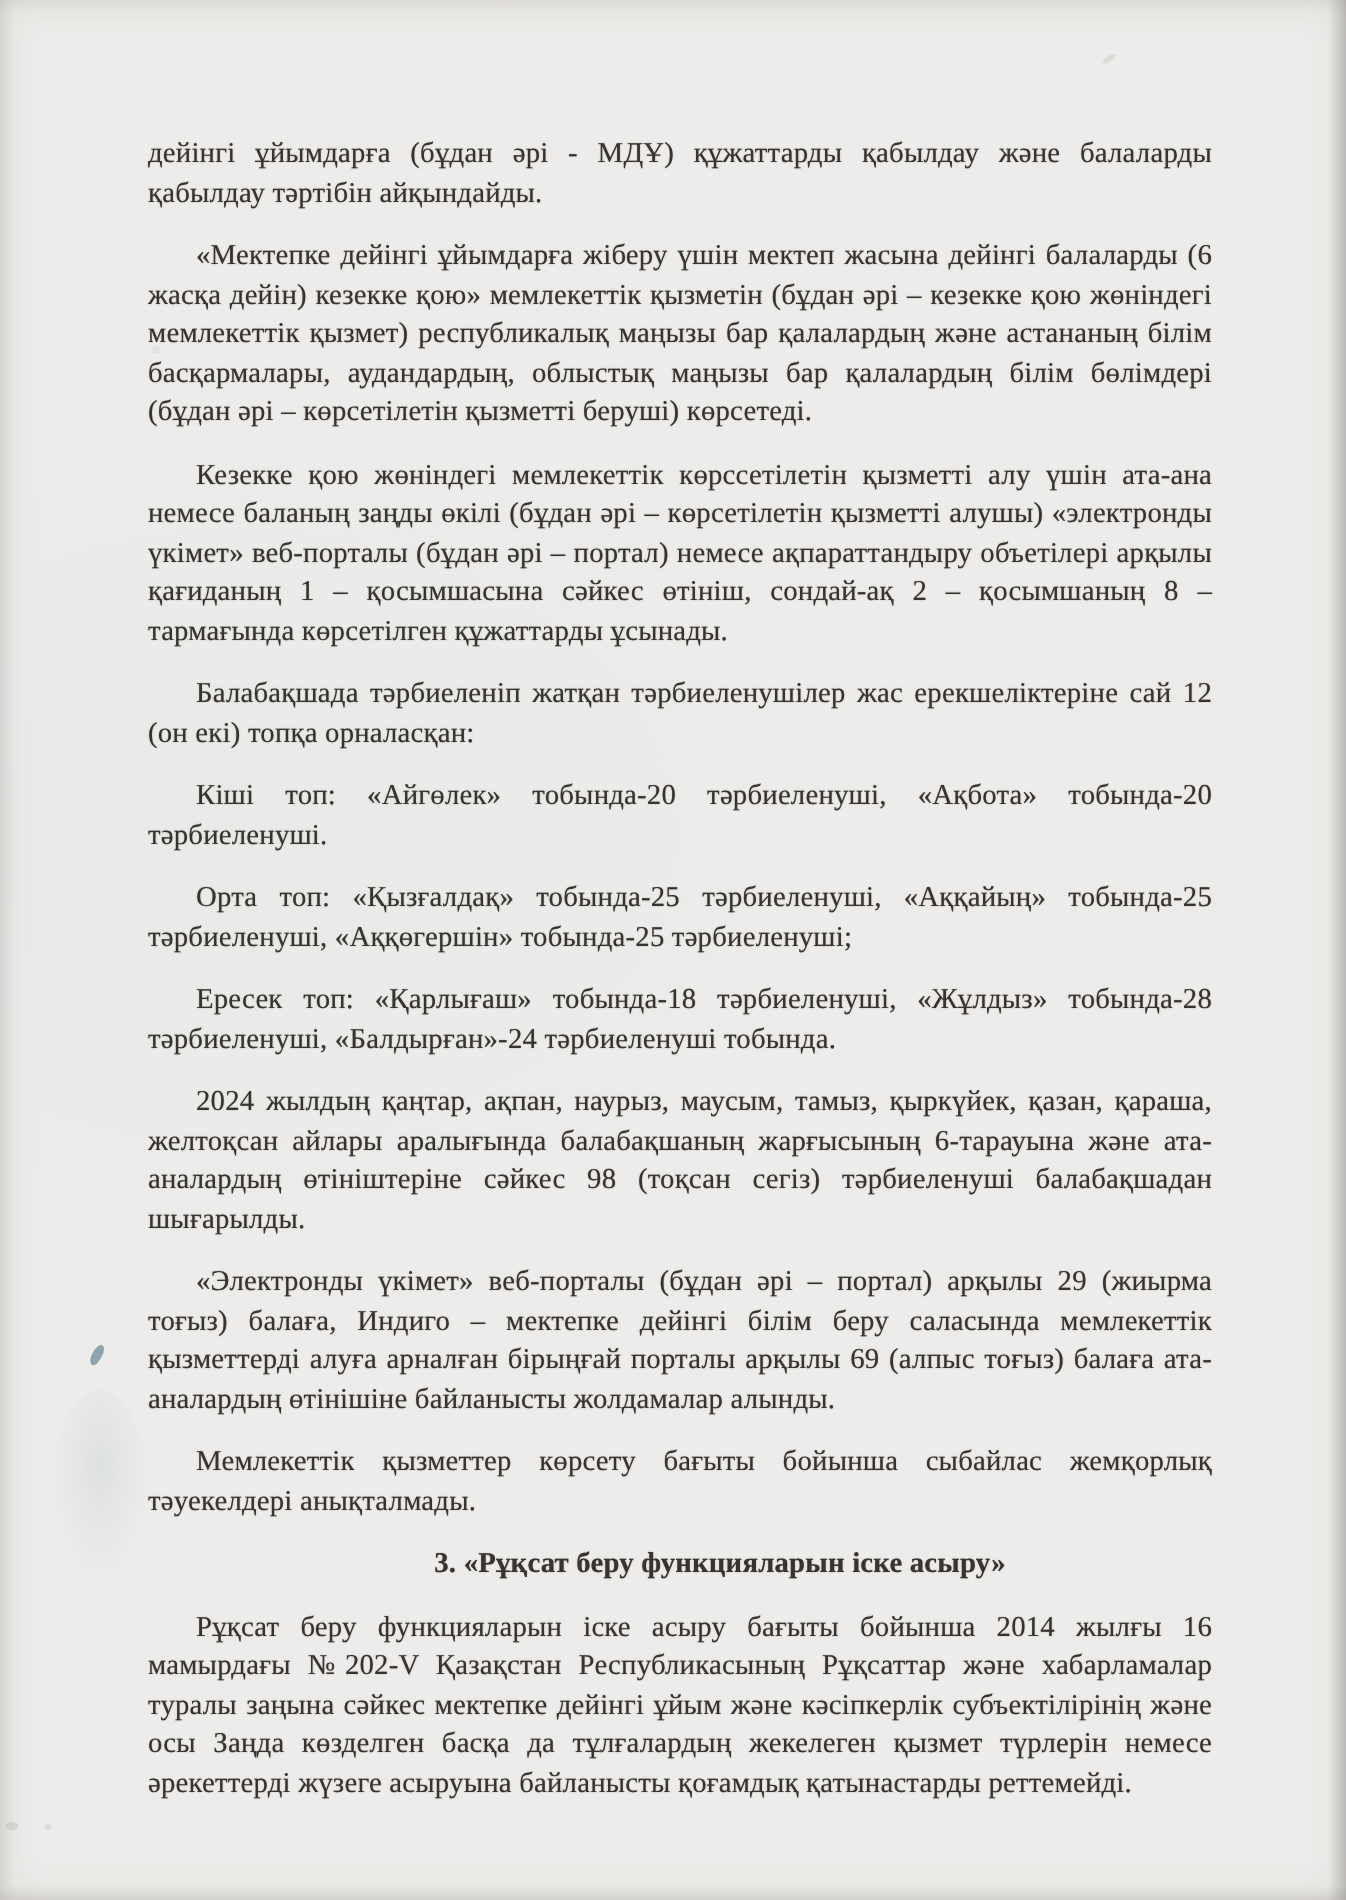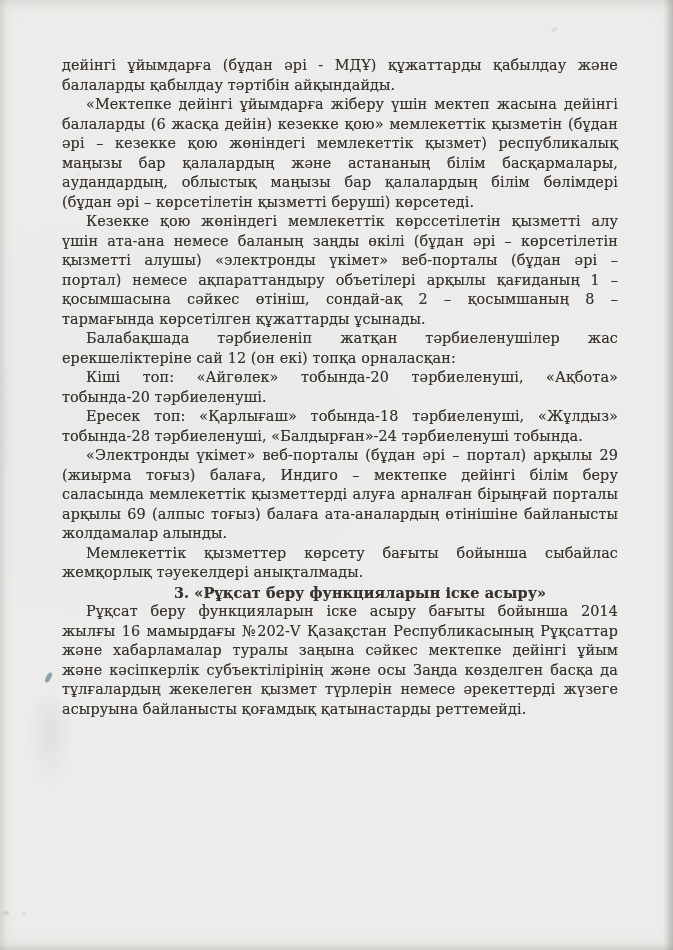--- a/index.html
+++ b/index.html
@@ -32,22 +32,23 @@
     top: 56px;
     width: 556px;
     color: #363330;
     font-size: 14.4px;
     line-height: 19.5px;
     text-align: justify;
     letter-spacing: 0.1px;
     text-shadow: 0 0 0.6px rgba(54,51,48,0.55);
   }
   .para {
-    margin: 0;
+    margin: 12px;
     text-indent: 24px;
+    font-family: Liberation Serif, serif;
   }
   .para.no-indent {
     text-indent: 0;
   }
   .para.heading {
     font-weight: bold;
     text-align: center;
     text-indent: 40px;
   }
   .ink-mark {
@@ -83,21 +84,23 @@
 </head>
 <body>
 
 <div class="page">
   <div class="content">
     <p class="para no-indent">дейінгі ұйымдарға (бұдан әрі - МДҰ) құжаттарды қабылдау және балаларды қабылдау тәртібін айқындайды.</p>
     <p class="para">«Мектепке дейінгі ұйымдарға жіберу үшін мектеп жасына дейінгі балаларды (6 жасқа дейін) кезекке қою» мемлекеттік қызметін (бұдан әрі – кезекке қою жөніндегі мемлекеттік қызмет) республикалық маңызы бар қалалардың және астананың білім басқармалары, аудандардың, облыстық маңызы бар қалалардың білім бөлімдері (бұдан әрі – көрсетілетін қызметті беруші) көрсетеді.</p>
     <p class="para">Кезекке қою жөніндегі мемлекеттік көрссетілетін қызметті алу үшін ата-ана немесе баланың заңды өкілі (бұдан әрі – көрсетілетін қызметті алушы) «электронды үкімет» веб-порталы (бұдан әрі – портал) немесе ақпараттандыру объетілері арқылы қағиданың 1 – қосымшасына сәйкес өтініш, сондай-ақ 2 – қосымшаның 8 – тармағында көрсетілген құжаттарды ұсынады.</p>
     <p class="para">Балабақшада тәрбиеленіп жатқан тәрбиеленушілер жас ерекшеліктеріне сай 12 (он екі) топқа орналасқан:</p>
     <p class="para">Кіші топ: «Айгөлек» тобында-20 тәрбиеленуші, «Ақбота» тобында-20 тәрбиеленуші.</p>
+    <p class="para">Орта топ: «Қызғалдақ» тобында-25 тәрбиеленуші, «Аққайың» тобында-25 тәрбиеленуші, «Аққөгершін» тобында-25 тәрбиеленуші;</p>
     <p class="para">Ересек топ: «Қарлығаш» тобында-18 тәрбиеленуші, «Жұлдыз» тобында-28 тәрбиеленуші, «Балдырған»-24 тәрбиеленуші тобында.</p>
+    <p class="para">2024 жылдың қаңтар, ақпан, наурыз, маусым, тамыз, қыркүйек, қазан, қараша, желтоқсан айлары аралығында балабақшаның жарғысының 6-тарауына және ата-аналардың өтініштеріне сәйкес 98 (тоқсан сегіз) тәрбиеленуші балабақшадан шығарылды.</p>
     <p class="para">«Электронды үкімет» веб-порталы (бұдан әрі – портал) арқылы 29 (жиырма тоғыз) балаға, Индиго – мектепке дейінгі білім беру саласында мемлекеттік қызметтерді алуға арналған бірыңғай порталы арқылы 69 (алпыс тоғыз) балаға ата-аналардың өтінішіне байланысты жолдамалар алынды.</p>
     <p class="para">Мемлекеттік қызметтер көрсету бағыты бойынша сыбайлас жемқорлық тәуекелдері анықталмады.</p>
     <p class="para heading">3. «Рұқсат беру функцияларын іске асыру»</p>
     <p class="para">Рұқсат беру функцияларын іске асыру бағыты бойынша 2014 жылғы 16 мамырдағы №202-V Қазақстан Республикасының Рұқсаттар және хабарламалар туралы заңына сәйкес мектепке дейінгі ұйым және кәсіпкерлік субъектілірінің және осы Заңда көзделген басқа да тұлғалардың жекелеген қызмет түрлерін немесе әрекеттерді жүзеге асыруына байланысты қоғамдық қатынастарды реттемейді.</p>
   </div>
 
   <div class="ink-mark"></div>
   <div class="ink-smudge"></div>
   <div class="speck speck-1"></div>
   <div class="speck speck-2"></div>

